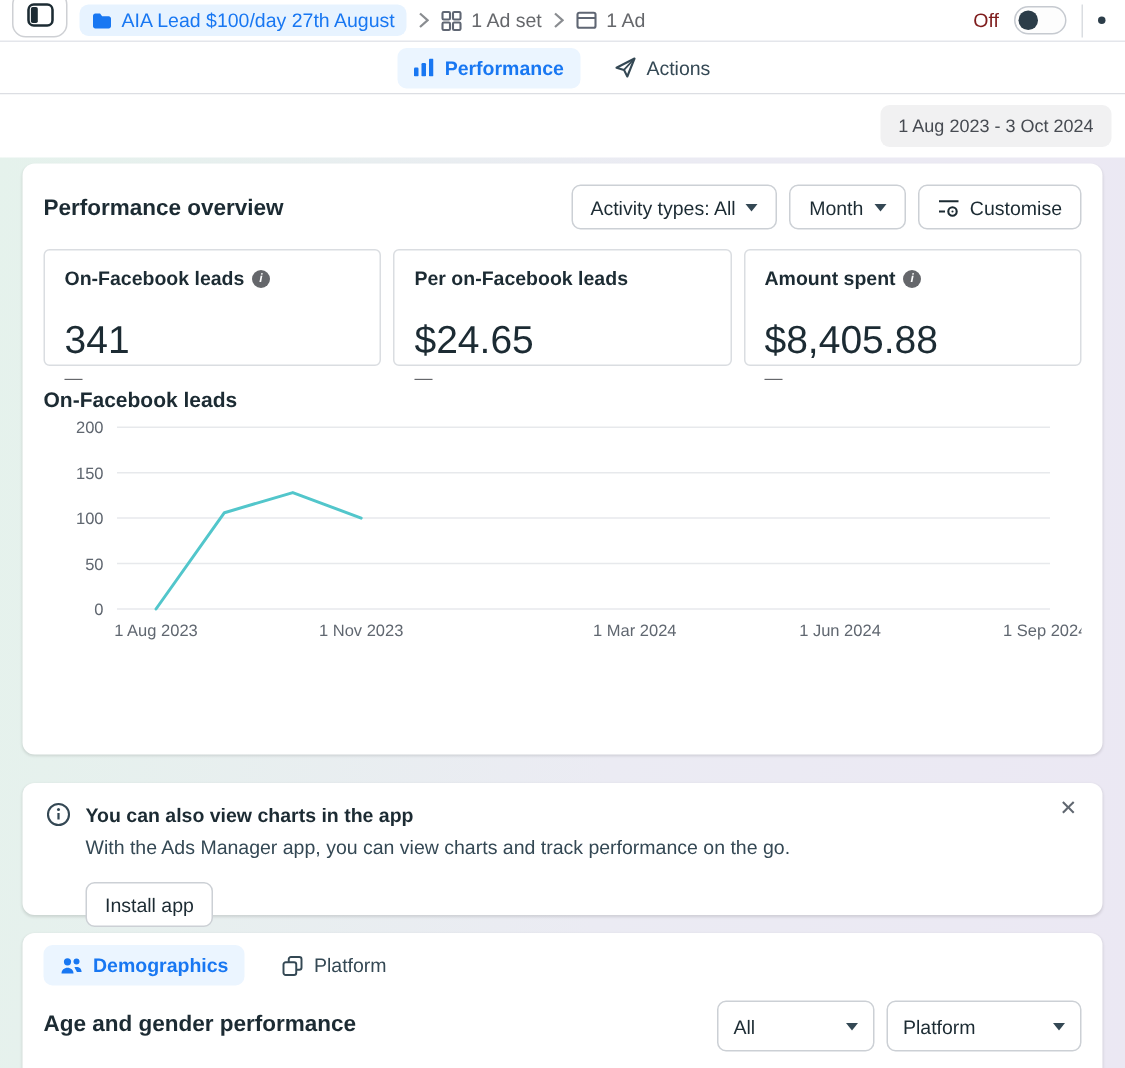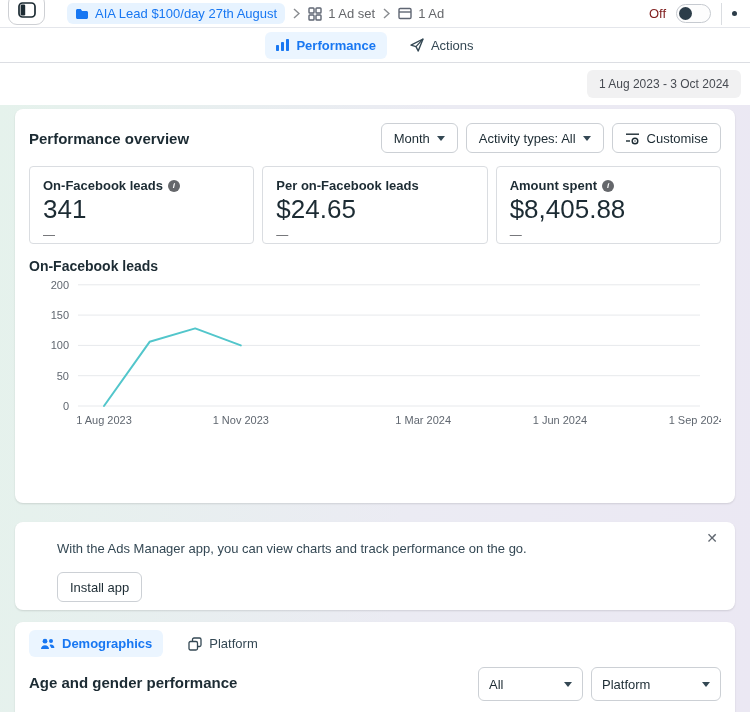--- a/index.html
+++ b/index.html
@@ -2,21 +2,21 @@
 <html><head>
 <meta charset="utf-8">
 <style>
   * { margin:0; padding:0; box-sizing:border-box; }
   html,body { width:750px; height:712px; overflow:hidden; }
   body { font-family:"Liberation Sans", sans-serif; background:#fff; color:#1c2b33; }
   .app { width:750px; height:712px; overflow:hidden; position:relative; background:#fff; }
 
   
   .topbar { height:28px; background:#fff; border-bottom:1px solid #e4e6eb;
-            display:flex; align-items:center; gap:22px; padding:0 8px; }
+            display:flex; align-items:center; gap:8px; padding:0 8px; }
   .sidebar-btn { width:37px; height:31px; background:#fff; border:1px solid #ced0d4;
                  border-radius:9px; display:flex; align-items:center; justify-content:center;
                  position:relative; top:-4px; cursor:pointer; }
   .crumb-chip { display:flex; align-items:center; gap:6px; background:#e7f3ff; color:#1877f2;
                 border-radius:6px; padding:3px 8px; font-size:13px; font-weight:500; cursor:pointer; }
   .crumb { display:flex; align-items:center; gap:6px; color:#65676b; font-size:13px; cursor:pointer; }
   .sep-icon { display:flex; align-items:center; }
   .topbar-right { margin-left:auto; display:flex; align-items:center; gap:10px; }
   .off-label { font-size:13px; color:#7f1d1d; }
   .switch { width:35px; height:19px; border:1px solid #c6cad0; border-radius:10px;
@@ -54,21 +54,21 @@
          border:1px solid #ccd0d5; border-radius:6px; font-size:13px; font-weight:500;
          color:#1c2b33; cursor:pointer; font-family:inherit; }
   .caret { width:0; height:0; border-left:4px solid transparent; border-right:4px solid transparent;
            border-top:5px solid #344854; }
   .metrics { display:flex; gap:8px; margin-top:13px; }
   .metric { flex:1; border:1px solid #dadde1; border-radius:4px; padding:11px 13px; height:78px; background:#fff; }
   .metric-label { font-size:13px; font-weight:700; color:#1c2b33; display:flex; align-items:center; gap:5px; }
   .info-dot { width:12px; height:12px; border-radius:50%; background:#65676b; color:#fff;
               font-size:8px; font-weight:700; display:inline-flex; align-items:center;
               justify-content:center; font-style:italic; }
-  .metric-value { font-size:26px; font-weight:400; color:#1c2b33; margin-top:1px; }
+  .metric-value { font-size:26px; font-weight:400; color:#1c2b33; margin-top:18px; }
   .metric-sub { font-size:12px; color:#65676b; margin-top:3px; }
   .chart-title { margin-top:14px; font-size:14px; font-weight:700; color:#1c2b33; }
   #chart-svg { display:block; margin-top:4px; }
   .tick { font-size:11px; fill:#606770; font-family:"Liberation Sans", sans-serif; }
 
   
   .banner { margin-top:19px; height:88px; position:relative; padding:13px 16px; }
   .banner-title-row { display:flex; align-items:center; gap:10px; }
   .banner-title { font-size:13px; font-weight:700; color:#1c2b33; }
   .banner-body { margin:6px 0 16px 26px; font-size:13px; color:#344854; }
@@ -182,25 +182,25 @@
     <div class="date-chip">1 Aug 2023 - 3 Oct 2024</div>
   </div>
 
   <div class="content">
 
     <section class="panel overview">
       <div class="ov-head">
         <h2 class="ov-title">Performance overview</h2>
         <div class="ov-controls">
           <button class="btn">
-            <span>Month</span>
+            <span>Activity types: All</span>
             <span class="caret"></span>
           </button>
           <button class="btn">
-            <span>Activity types: All</span>
+            <span>Month</span>
             <span class="caret"></span>
           </button>
           <button class="btn">
             <span style="display:flex;">
               <svg width="15" height="14" viewBox="0 0 15 14" fill="none" stroke="#1c2b33" stroke-width="1.4">
                   <line x1="1" y1="3.2" x2="14" y2="3.2"></line>
                   <line x1="1" y1="10" x2="5" y2="10"></line>
                   <circle cx="10" cy="10" r="2.8"></circle>
                   <circle cx="10" cy="10" r="0.7" fill="#1c2b33" stroke="none"></circle>
                 </svg>
@@ -251,20 +251,30 @@
           <text x="75.0" y="146" text-anchor="middle" class="tick">1 Aug 2023</text>
           <text x="211.8" y="146" text-anchor="middle" class="tick">1 Nov 2023</text>
           <text x="394.2" y="146" text-anchor="middle" class="tick">1 Mar 2024</text>
           <text x="531.0" y="146" text-anchor="middle" class="tick">1 Jun 2024</text>
           <text x="667.8" y="146" text-anchor="middle" class="tick">1 Sep 2024</text>
           <polyline points="75.0,128.0 120.6,63.8 166.2,50.4 211.8,67.4" fill="none" stroke="#52c6cb" stroke-width="2" stroke-linejoin="round" stroke-linecap="round"></polyline>
         </svg>
     </section>
 
     <section class="panel banner">
+      <div class="banner-title-row">
+        <span style="display:flex;">
+          <svg width="16" height="16" viewBox="0 0 16 16">
+              <circle cx="8" cy="8" r="7" fill="none" stroke="#344854" stroke-width="1.4"></circle>
+              <line x1="8" y1="7" x2="8" y2="11.4" stroke="#344854" stroke-width="1.5"></line>
+              <circle cx="8" cy="4.6" r="1" fill="#344854"></circle>
+            </svg>
+        </span>
+        <span class="banner-title">You can also view charts in the app</span>
+      </div>
       <div class="banner-body">With the Ads Manager app, you can view charts and track performance on the go.</div>
       <button class="btn install-btn">Install app</button>
       <span class="banner-close">✕</span>
     </section>
 
     <section class="panel bottom">
       <div class="bottom-tabs">
         <div class="tab active">
           <span style="display:flex;">
             <svg width="15" height="12" viewBox="0 0 15 12">

